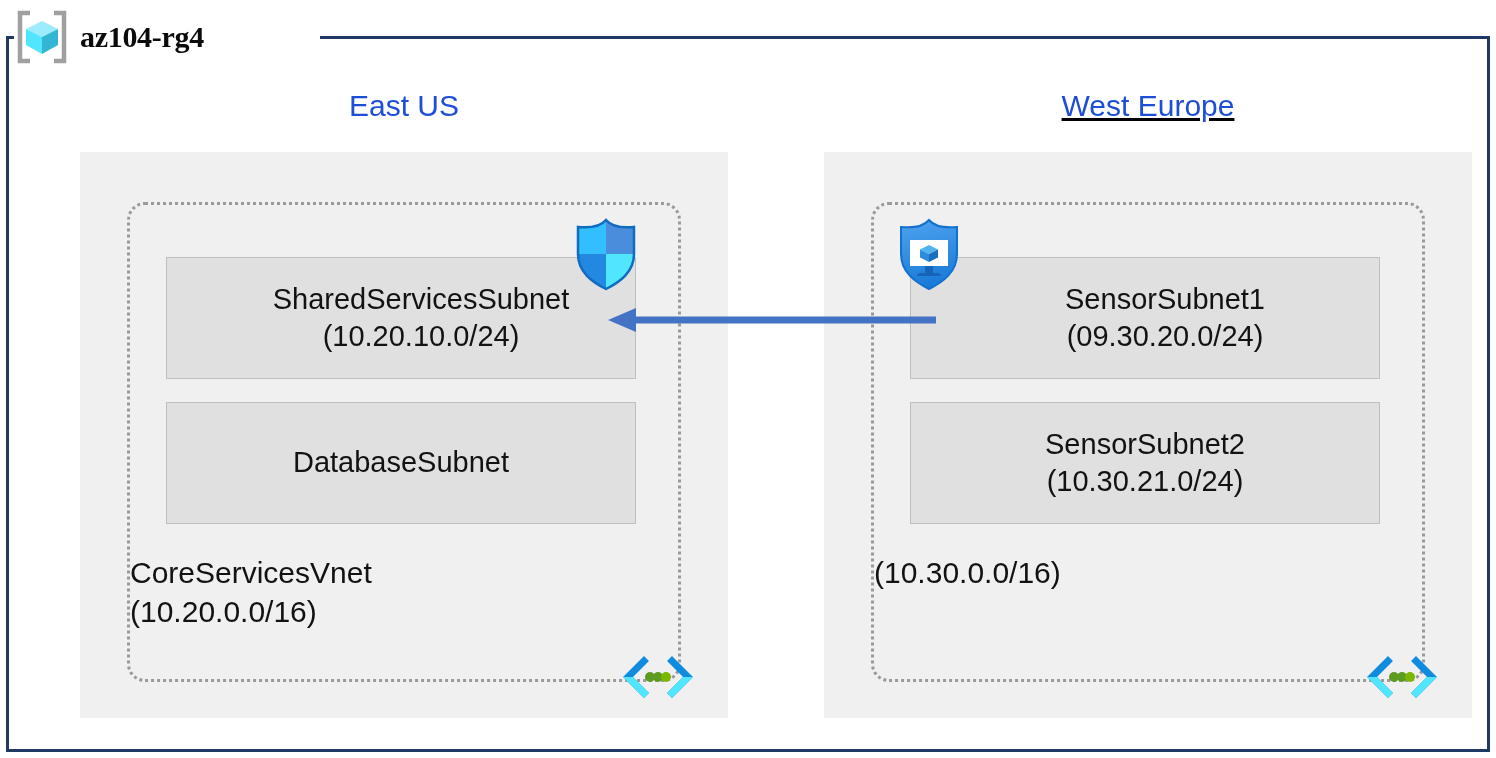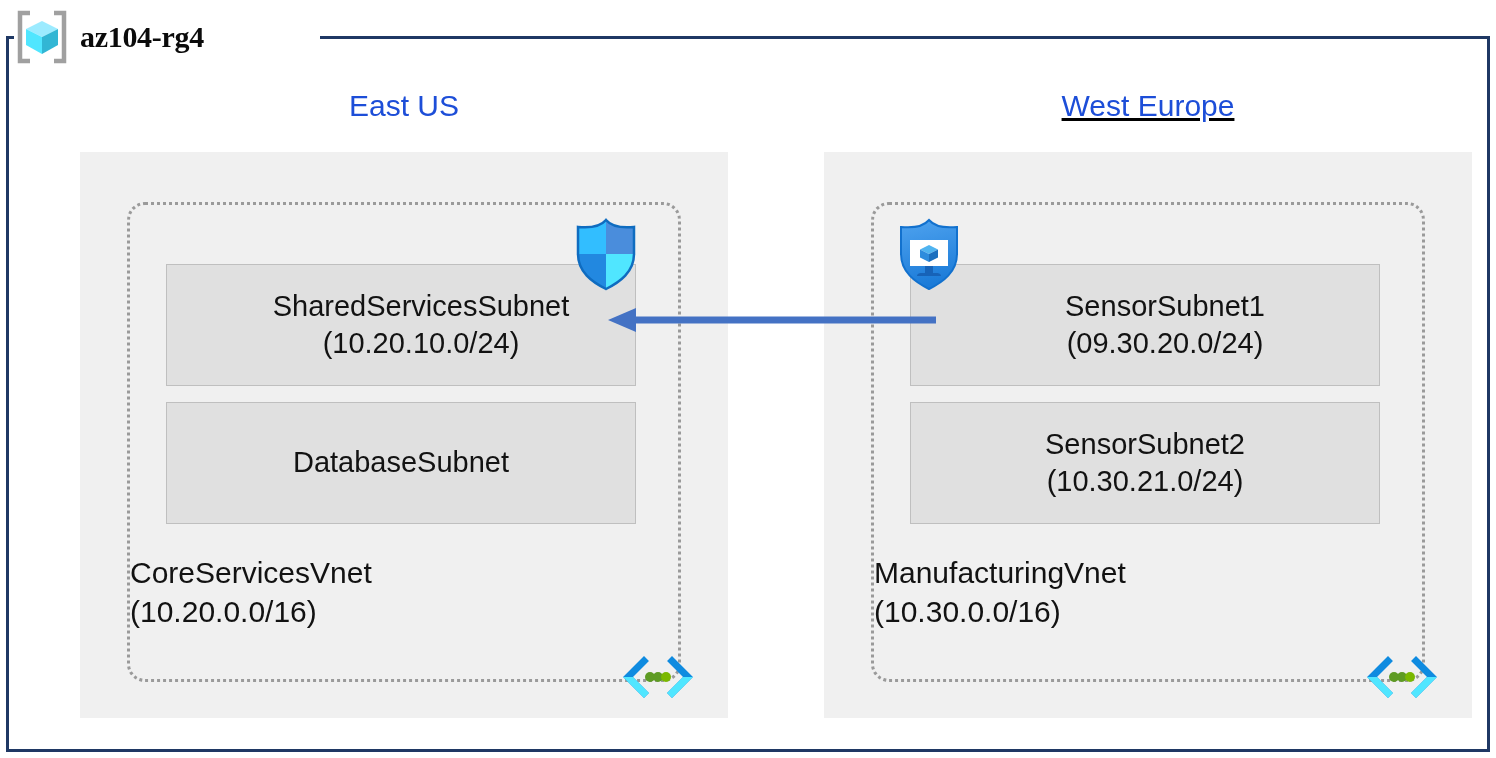--- a/index.html
+++ b/index.html
@@ -114,21 +114,21 @@
     left: 36px;
     width: 470px;
     height: 122px;
     background: #E0E0E0;
     border: 1px solid #bfbfbf;
     display: flex;
     flex-direction: column;
     align-items: center;
     justify-content: center;
   }
-  .subnet-1 { top: 59px; padding-left: 40px; }
+  .subnet-1 { top: 52px; padding-left: 40px; }
   .subnet-2 { top: 197px; }
   .subnet-name,
   .subnet-cidr {
     font-size: 29px;
     color: #121212;
     line-height: 1.28;
     white-space: nowrap;
   }
 
   
@@ -254,21 +254,20 @@
           <span class="subnet-name">SensorSubnet1</span>
           <span class="subnet-cidr">(09.30.20.0/24)</span>
         </div>
 
         <div class="subnet subnet-2">
           <span class="subnet-name">SensorSubnet2</span>
           <span class="subnet-cidr">(10.30.21.0/24)</span>
         </div>
 
         <div class="vnet-label">
-          <div class="vnet-name">ManufacturingVnet</div>
           <div class="vnet-cidr">(10.30.0.0/16)</div>
         </div>
 
         <span>
           <svg class="vnet-icon" viewBox="0 0 72 48" xmlns="http://www.w3.org/2000/svg">
             <defs>
               <clipPath id="lh2">
                   <rect x="0" y="24" width="36" height="24"></rect>
                 </clipPath>
               <clipPath id="rh2">

